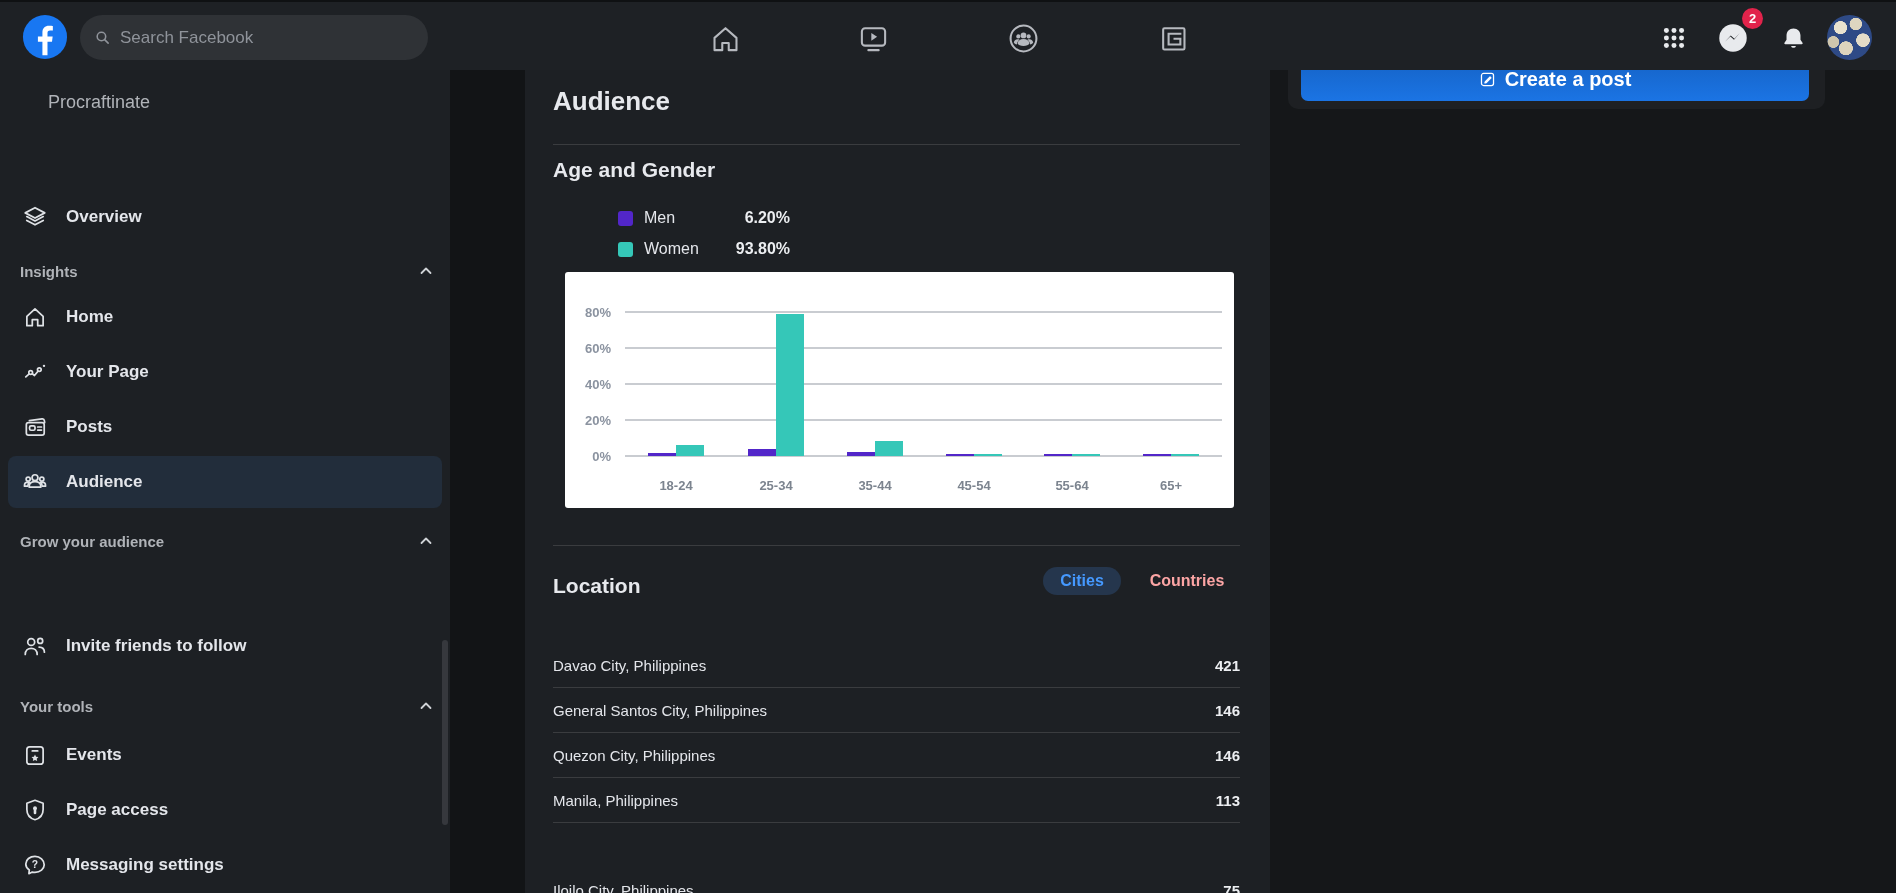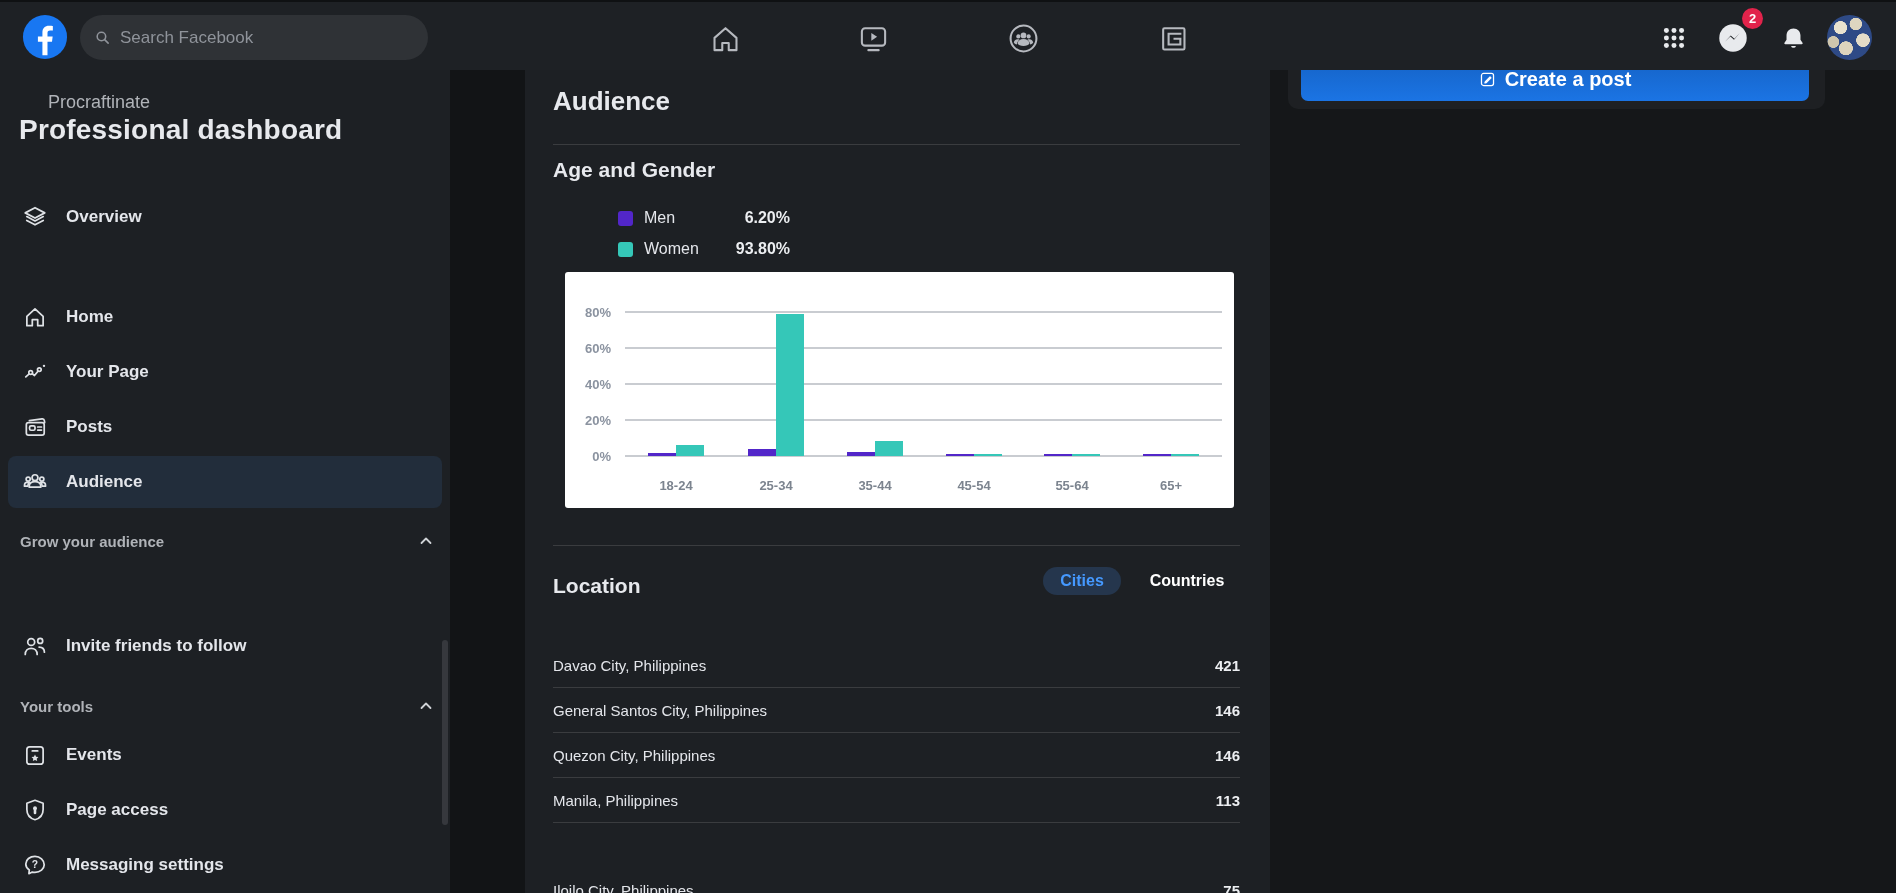--- a/index.html
+++ b/index.html
@@ -56,21 +56,21 @@
   .gridline { position:absolute; left:0; right:0; height:2px; background:#c9ccd1; }
   .ylab { position:absolute; right:6px; width:46px; text-align:right; font-size:13px; color:#8b93a0; }
   .ylabels { position:absolute; left:0; top:0; width:52px; height:184px; }
   .bar-group { position:absolute; bottom:0; width:98px; display:flex; justify-content:center; align-items:flex-end; }
   .bar { width:28px; }
   .xlab { position:absolute; top:206px; width:98px; text-align:center; font-size:13px; color:#7c848f; }
 
   
   .tab { position:absolute; top:497px; height:28px; display:flex; align-items:center; justify-content:center; font-size:16px; font-weight:700; cursor:pointer; border-radius:20px; }
   .tab.cities { left:518px; width:78px; background:#25364d; color:#4599ff; }
-  .tab.countries { left:616px; width:92px; color:#ffffff; }
+  .tab.countries { left:616px; width:92px; color:#fca5a5; }
   .loc-row { position:absolute; left:28px; right:30px; height:45px; border-bottom:1px solid #3a3c3f; display:flex; align-items:center; justify-content:space-between; }
   .loc-city { font-size:15px; color:#e4e6eb; }
   .loc-val { font-size:15px; font-weight:600; color:#eceef1; }
 
   
   .rcard { position:absolute; left:1288px; top:70px; width:537px; height:39px; background:#1e2023; border-radius:0 0 10px 10px; }
   .cpost-btn { position:absolute; left:13px; right:16px; top:-12px; height:43px; border-radius:7px; border:none; cursor:pointer;
     background:linear-gradient(#1563c6, #1b74e4); color:#fff; font-size:20px; font-weight:700;
     display:flex; align-items:center; justify-content:center; gap:9px; font-family:"Liberation Sans",sans-serif; }
   .cpost-btn svg { width:17px; height:17px; stroke:#fff; fill:none; stroke-width:1.8; stroke-linecap:round; stroke-linejoin:round; }
@@ -150,31 +150,36 @@
         <path d="M12 3c3.7 0 6.2 2.7 6.2 6.4v3.8l1.8 2.6c.4.5 0 1.2-.7 1.2H4.7c-.7 0-1.1-.7-.7-1.2l1.8-2.6V9.4C5.8 5.7 8.3 3 12 3z"></path>
         <path d="M9.8 18.6a2.3 2.3 0 0 0 4.4 0z"></path>
       </svg>
   </div>
   <div class="avatar"></div>
 </div>
 
 <div class="gutter"></div>
 <div class="sidebar">
   <div class="sb-pagename">Procraftinate</div>
-  <div class="sb-title">Professional dashboard</div>
 
   <div class="sb-item" style="top:121px">
     <svg viewBox="0 0 24 24">
         <path d="M12 3.4 21 8.2 12 13 3 8.2Z"></path>
         <path d="M4.4 11.6 12 15.6l7.6-4"></path>
         <path d="M4.4 15.2 12 19.2l7.6-4"></path>
       </svg>
     <span class="lbl">Overview</span>
   </div>
 
+  <div class="sb-head" style="top:181px">
+    <span class="hlbl">Insights</span>
+    <svg viewBox="0 0 16 16">
+        <path d="M3.5 10 8 5.5 12.5 10"></path>
+      </svg>
+  </div>
 
   <div class="sb-item" style="top:276px">
     <svg viewBox="0 0 24 24">
         <path d="M3.5 16.5 8 12.5l3.5 2.7L16 9.8"></path>
         <circle cx="8" cy="12.5" r="1.7" fill="#1d2024"></circle>
         <circle cx="16" cy="9.8" r="1.7" fill="#1d2024"></circle>
         <circle cx="20.3" cy="6.3" r="1.1" fill="#dfe2e6" stroke="none"></circle>
       </svg>
     <span class="lbl">Your Page</span>
   </div>

